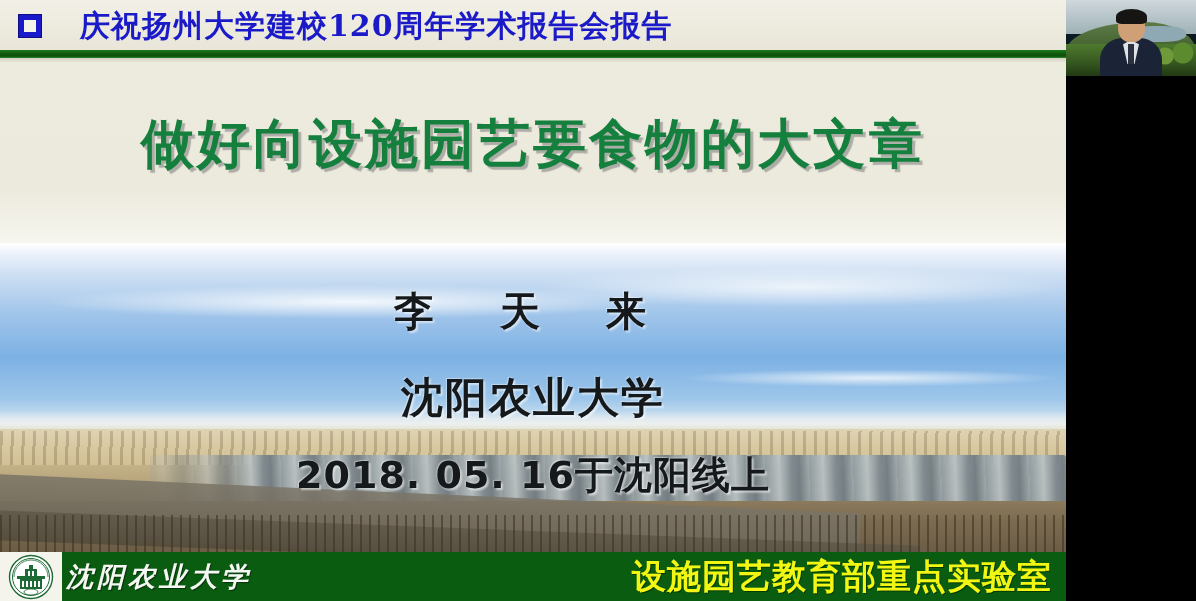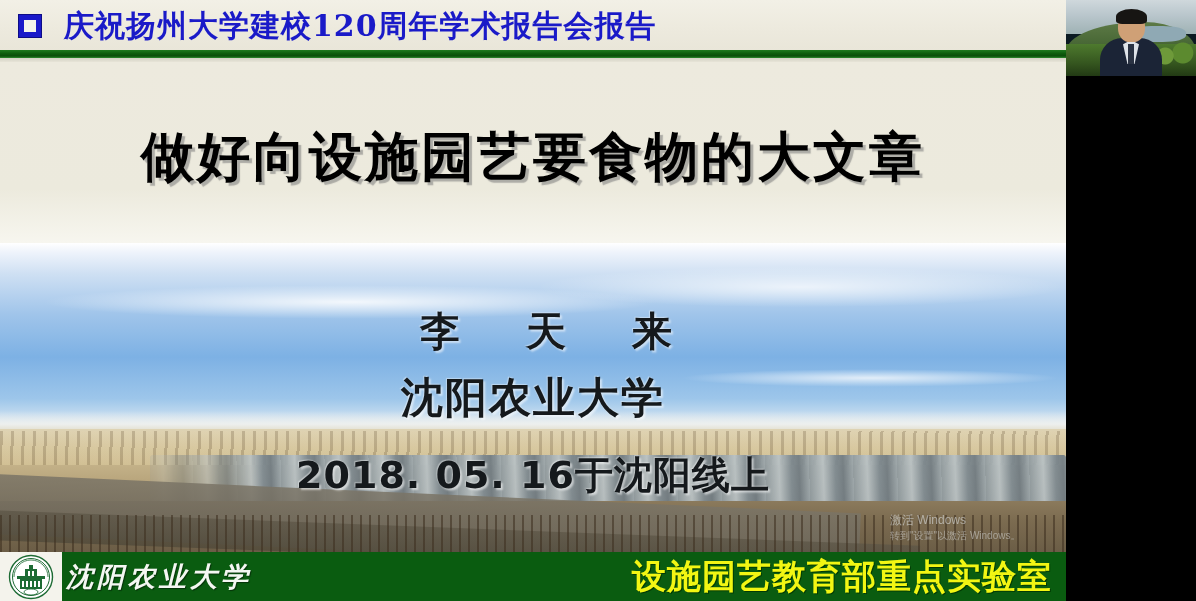--- a/index.html
+++ b/index.html
@@ -9,35 +9,35 @@
 
   
   #slide{position:absolute;left:0;top:0;width:1066px;height:601px;background:#edeade;overflow:hidden;}
 
   
   #header-band{position:absolute;left:0;top:0;width:1066px;height:50px;
     background:linear-gradient(180deg,#f2f0e6 0%,#edeade 55%,#e9e6d9 100%);}
   #header-bullet{position:absolute;left:18px;top:14px;width:24px;height:24px;
     background:#1a19c9;border:1px solid #0d0c86;box-sizing:border-box;}
   #header-bullet i{position:absolute;left:5px;top:5px;width:12px;height:12px;background:#f4f3ea;display:block;}
-  #header-title{position:absolute;left:64px;top:3px;height:46px;line-height:46px;
+  #header-title{position:absolute;left:80px;top:3px;height:46px;line-height:46px;
     font-family:"DejaVu Serif","Liberation Serif",serif;
     font-size:30px;font-weight:bold;color:#1a1ac8;letter-spacing:1px;white-space:nowrap;}
 
   #header-rule{position:absolute;left:0;top:50px;width:1066px;height:8px;
     background:linear-gradient(180deg,#1f7a1f 0%,#0d5c0d 45%,#0a4d0a 75%,#2e8b2e 100%);}
   #header-rule-shadow{position:absolute;left:0;top:58px;width:1066px;height:4px;
     background:linear-gradient(180deg,#cfcdc0 0%,#e6e3d6 100%);opacity:.85;}
 
   
   #title-area{position:absolute;left:0;top:62px;width:1066px;height:181px;
     background:linear-gradient(180deg,#edeade 0%,#eceadd 70%,#f7f6ef 100%);}
-  #slide-title{position:absolute;left:0;top:122px;width:1066px;text-align:center;
+  #slide-title{position:absolute;left:0;top:109px;width:1066px;text-align:center;
     font-family:"DejaVu Sans","Liberation Sans",sans-serif;
-    font-size:53px;font-weight:bold;color:#000000;letter-spacing:3px;white-space:nowrap;
+    font-size:53px;font-weight:bold;color:#15803d;letter-spacing:3px;white-space:nowrap;
     text-shadow:3px 3px 1px rgba(120,120,120,.55);}
 
   
   #photo{position:absolute;left:0;top:243px;width:1066px;height:309px;overflow:hidden;background:#9fb7d0;}
   .ph{position:absolute;left:0;width:1066px;}
   #sky{top:0;height:190px;background:linear-gradient(180deg,
       #ffffff 0%,#eef3fb 5%,#cfe0f3 16%,#9fc4ea 38%,#7db1e4 60%,#9dc6ea 82%,#d9e7f2 95%,#eaf0f3 100%);}
   #cloud1{position:absolute;left:40px;top:42px;width:620px;height:34px;border-radius:50%;
     background:radial-gradient(ellipse at 50% 50%,rgba(255,255,255,.85),rgba(255,255,255,0) 70%);}
   #cloud2{position:absolute;left:540px;top:24px;width:520px;height:40px;border-radius:50%;
@@ -62,21 +62,21 @@
   #road2{position:absolute;left:-60px;top:284px;width:980px;height:30px;
     background:linear-gradient(180deg,#5d5647 0%,#4e4839 100%);transform:rotate(2.2deg);opacity:.75;}
   #brush{position:absolute;left:0;top:272px;width:1066px;height:37px;
     background:repeating-linear-gradient(90deg,rgba(60,46,30,.55) 0px,rgba(60,46,30,.55) 2px,
       rgba(140,118,84,0) 2px,rgba(140,118,84,0) 9px);}
 
   
   .photo-text{position:absolute;width:1066px;text-align:center;color:#15191c;
     font-family:"DejaVu Sans","Liberation Sans",sans-serif;font-weight:bold;
     text-shadow:2px 2px 2px rgba(255,255,255,.55), -1px -1px 1px rgba(255,255,255,.4);}
-  #speaker-name{top:304px;font-size:40px;letter-spacing:26px;padding-left:26px;}
+  #speaker-name{top:284px;font-size:40px;letter-spacing:26px;}
   #speaker-org{top:370px;font-size:42px;letter-spacing:2px;}
   #speaker-date{top:450px;font-size:38px;letter-spacing:1px;}
 
   
   #watermark{position:absolute;left:890px;top:513px;width:180px;text-align:left;
     color:rgba(235,238,240,.55);font-size:12px;line-height:15px;
     font-family:"Liberation Sans","DejaVu Sans",sans-serif;text-shadow:0 0 2px rgba(0,0,0,.12);}
   #watermark .w2{font-size:10px;opacity:.85;}
 
   
@@ -142,24 +142,20 @@
       <div class="ph" id="lower-field"></div>
       <div id="road"></div>
       <div id="road2"></div>
       <div id="brush"></div>
     </div>
 
     <div class="photo-text" id="speaker-name">李 天 来</div>
     <div class="photo-text" id="speaker-org">沈阳农业大学</div>
     <div class="photo-text" id="speaker-date">2018. 05. 16于沈阳线上</div>
 
-    <div id="watermark">
-      <div class="w1">激活 Windows</div>
-      <div class="w2">转到"设置"以激活 Windows。</div>
-    </div>
 
     <div id="footer">
       <div id="footer-logo-box">
         <svg width="46" height="46" viewBox="0 0 46 46">
           <circle cx="23" cy="23" r="21.5" fill="#ffffff" stroke="#1d6b34" stroke-width="1.4"></circle>
           <circle cx="23" cy="23" r="18.5" fill="#ffffff" stroke="#1d6b34" stroke-width="1"></circle>
           <path d="M6 23a17 17 0 0 1 34 0" fill="none" stroke="#1d6b34" stroke-width="0.8"></path>
           <g fill="#1d6b34">
             <rect x="9" y="22" width="28" height="3"></rect>
             <rect x="12" y="25" width="22" height="10"></rect>

